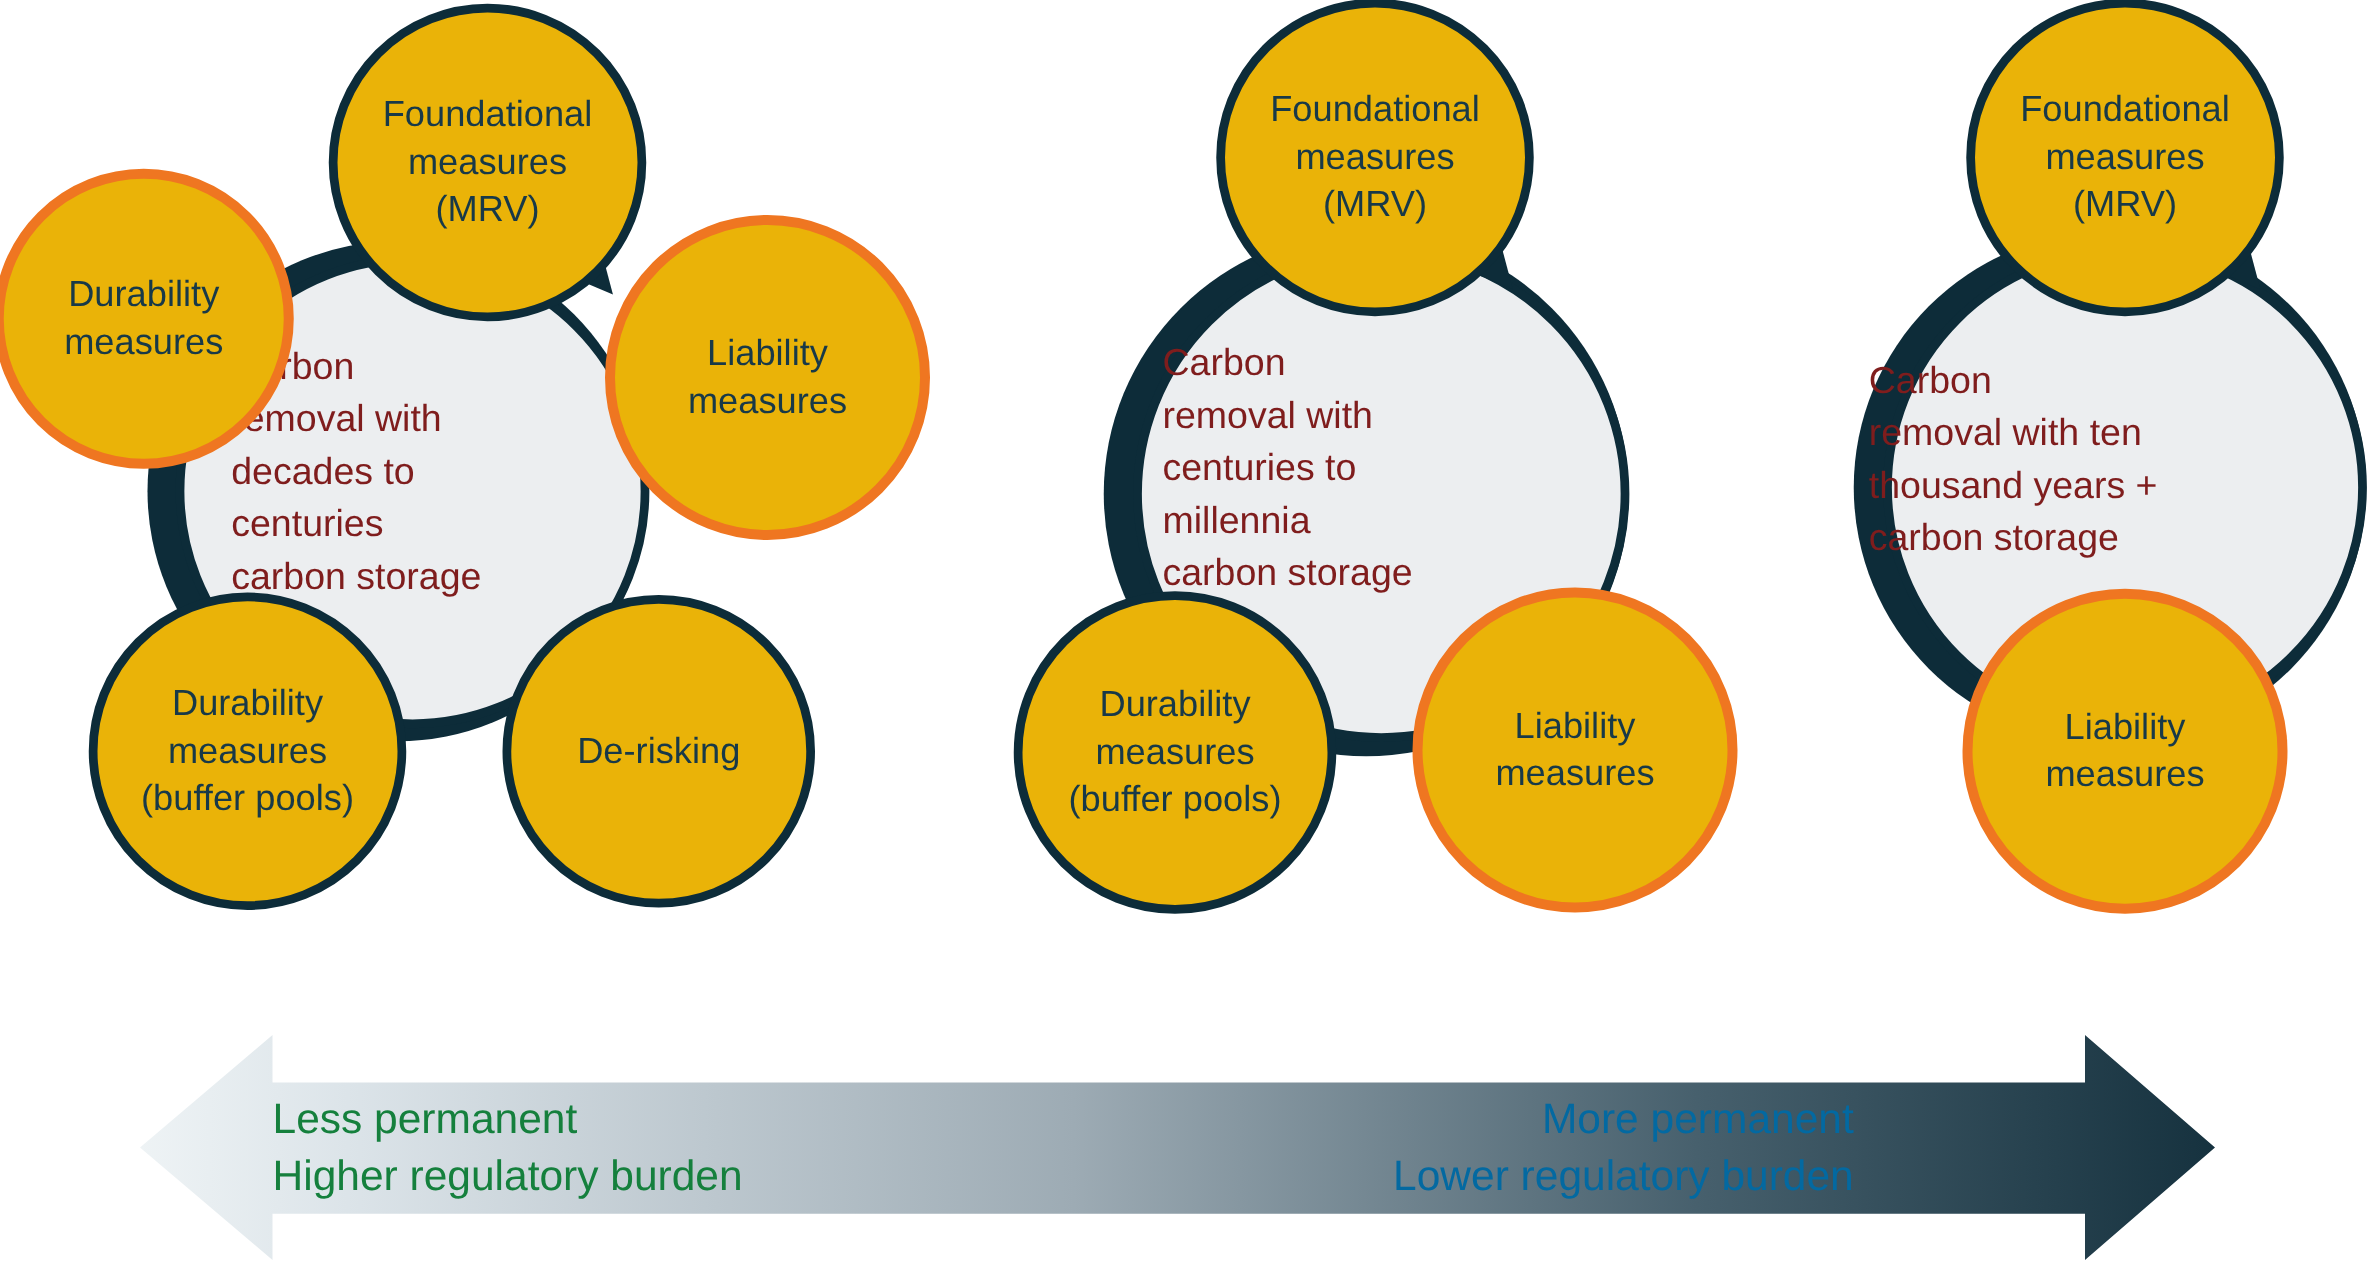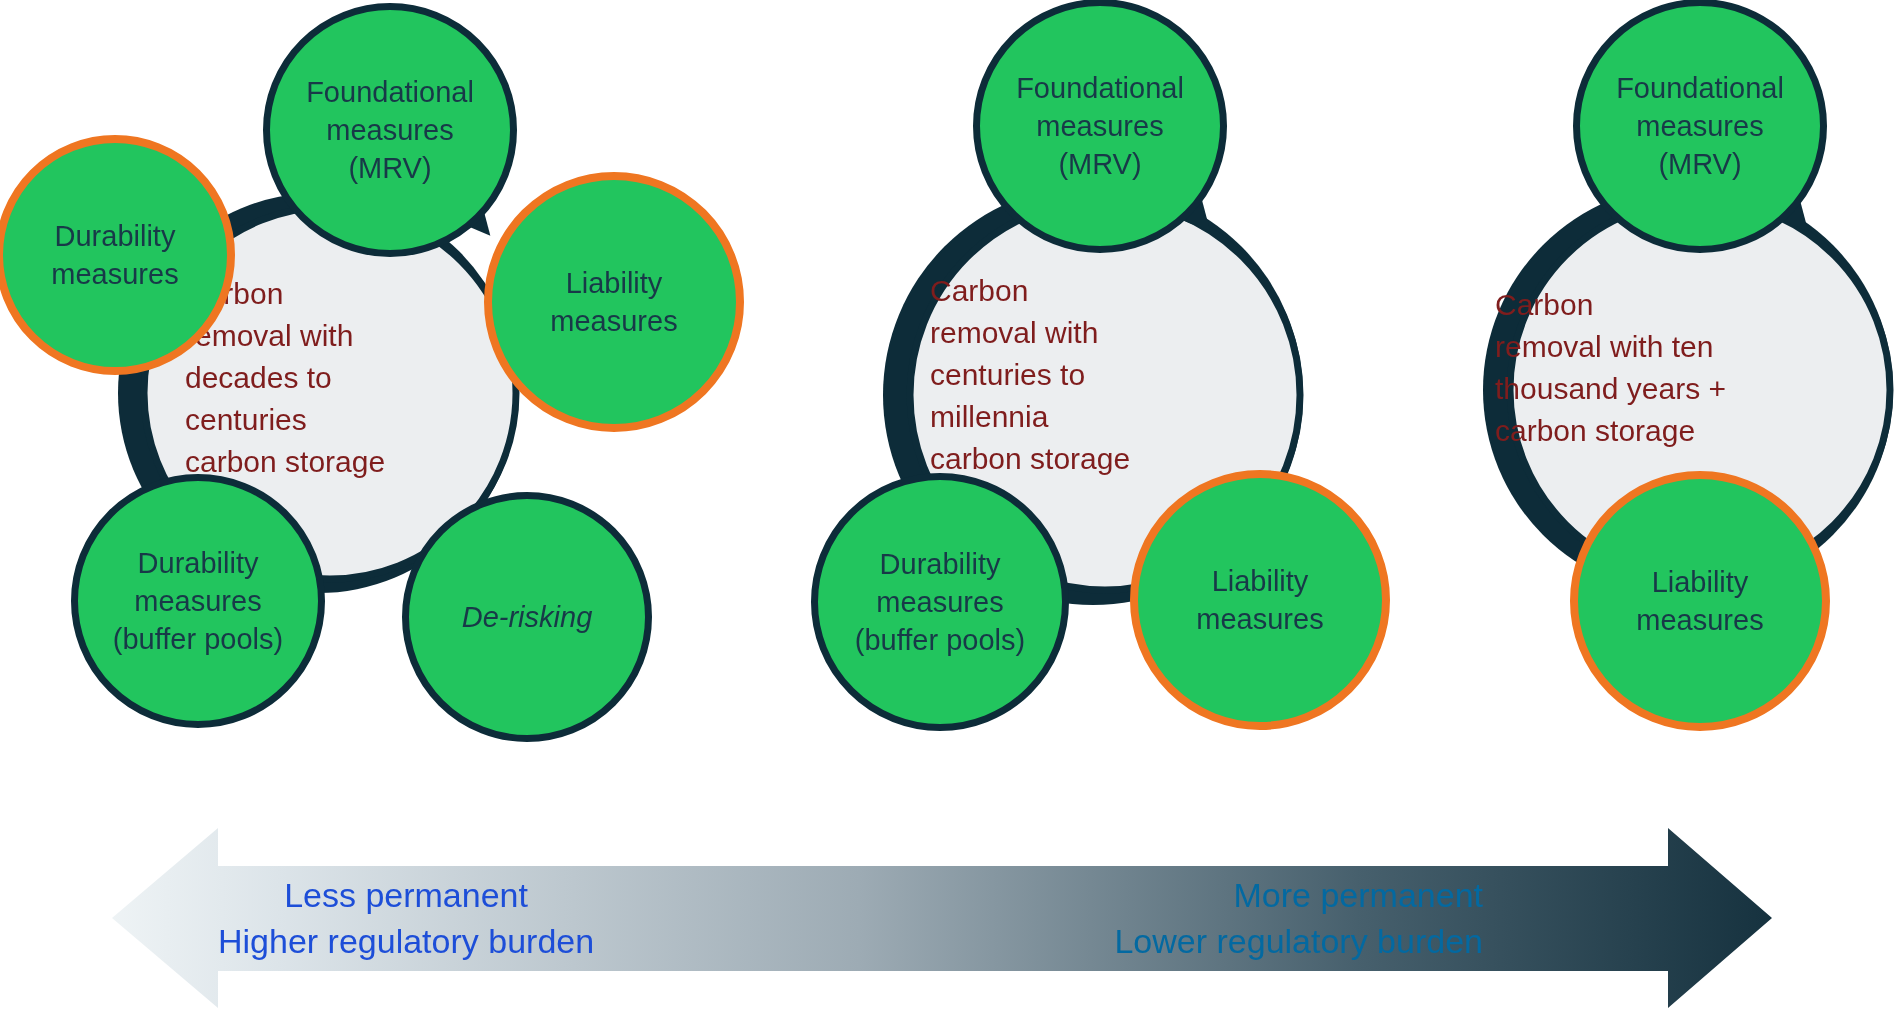--- a/index.html
+++ b/index.html
@@ -8,21 +8,21 @@
     width:1904px;height:1014px;
     background:#ffffff;
     font-family:"Liberation Sans", sans-serif;
     overflow:hidden;
   }
   .layer-svg{position:absolute;left:0;top:0;}
   .sat{
     position:absolute;
     box-sizing:border-box;
     border-radius:50%;
-    background:#22c55e;
+    background:#eab308;
     display:flex;align-items:center;justify-content:center;
     text-align:center;
     z-index:3;
   }
   .sat.navy{border:7px solid #0d2c39;}
   .sat.orange{border:8px solid #ef7621;}
   .sat-label{
     font-size:29px;line-height:38px;
     color:#183948;
     white-space:pre-line;
@@ -36,21 +36,21 @@
     white-space:pre-line;
     z-index:2;
     width:360px;
   }
   .axis-label{
     position:absolute;
     font-size:34px;line-height:46px;
     white-space:pre-line;
     z-index:4;
   }
-  .axis-label.left{color:#1d4ed8;text-align:center;}
+  .axis-label.left{color:#15803d;text-align:left;}
   .axis-label.right{color:#0369a1;text-align:right;}
 </style>
 </head>
 <body>
 
 <div class="canvas">
 
   <svg class="layer-svg" width="1904" height="1014" viewBox="0 0 1904 1014">
     <defs>
       <linearGradient id="axisGrad" x1="112" y1="0" x2="1772" y2="0" gradientUnits="userSpaceOnUse">
@@ -100,21 +100,21 @@
   </div>
   <div class="sat orange" style="left:484px;top:172px;width:260px;height:260px;">
     <div class="sat-label">Liability
 measures</div>
   </div>
   <div class="sat navy" style="left:71px;top:474px;width:254px;height:254px;">
     <div class="sat-label">Durability
 measures
 (buffer pools)</div>
   </div>
-  <div class="sat navy" style="left:402px;top:492px;width:250px;height:250px;font-style:italic;">
+  <div class="sat navy" style="left:402px;top:476px;width:250px;height:250px;">
     <div class="sat-label">De-risking</div>
   </div>
 
   <div class="center-label" style="left:1110px;top:375px;">Carbon
 removal with
 centuries to
 millennia
 carbon storage</div>
 
   <div class="sat navy" style="left:973px;top:-1px;width:254px;height:254px;">

